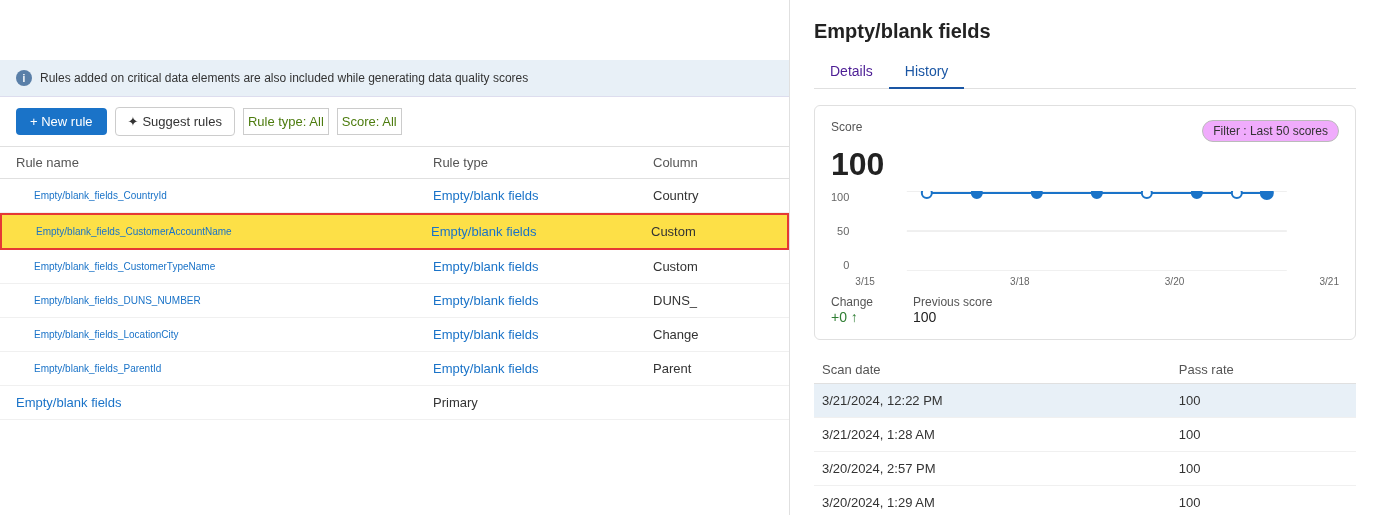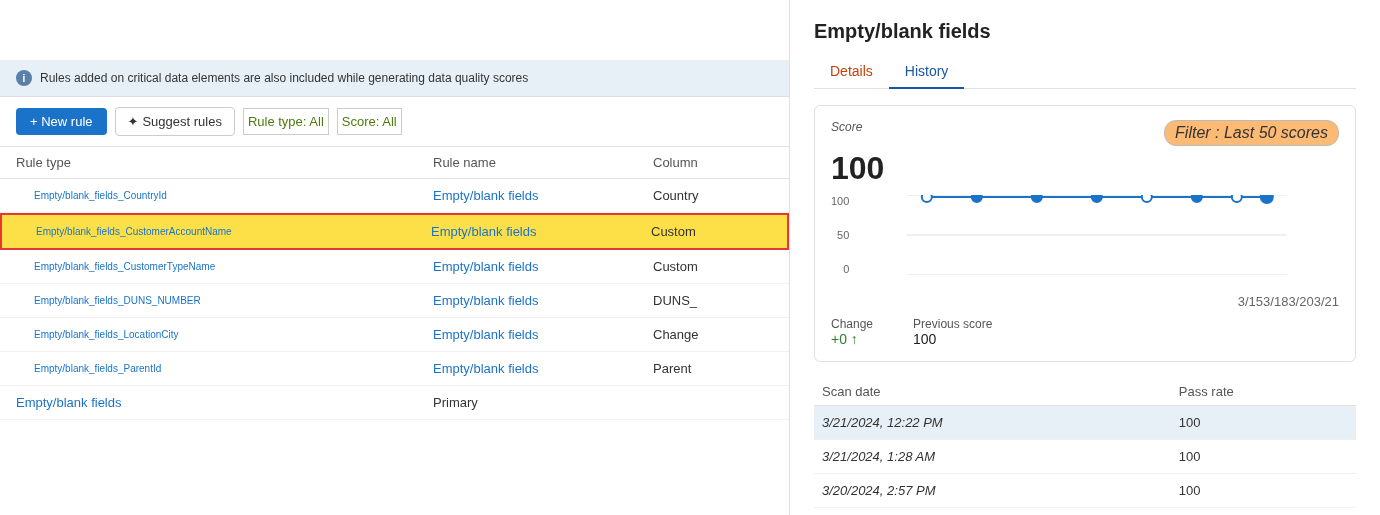--- a/index.html
+++ b/index.html
@@ -144,53 +144,51 @@
       display: flex;
       gap: 0;
       border-bottom: 1px solid #e0e0e0;
       margin-bottom: 16px;
     }
 
     .tab {
       padding: 8px 16px;
       font-size: 14px;
       cursor: pointer;
-      color: #c2410c;
+      color: #4c1d95;
       border-bottom: 2px solid transparent;
       margin-bottom: -1px;
     }
 
     .tab.active {
       color: #1a56a4;
       border-bottom: 2px solid #1a56a4;
       font-weight: 500;
     }
 
     .score-filter-row {
       display: flex;
       justify-content: space-between;
       align-items: flex-start;
       margin-bottom: 4px;
     }
 
     .score-label {
       font-size: 12px;
       color: #555;
-      font-style: italic;
     }
 
     .filter-btn {
       border: 1px solid #bbb;
       border-radius: 12px;
       padding: 3px 10px;
-      font-size: 16px;
-      color: #333;
-      background: #fdba74;
-      cursor: pointer;
-      font-style: italic;
+      font-size: 12px;
+      color: #333;
+      background: #f0abfc;
+      cursor: pointer;
     }
 
     .score-value {
       font-size: 32px;
       font-weight: 700;
       color: #222;
     }
 
     .change-label, .prev-label {
       font-size: 12px;
@@ -236,21 +234,20 @@
       color: #333;
       border-bottom: 1px solid #f0f0f0;
     }
 
     .history-table tr:first-child td {
       background: #e8f0f7;
     }
 
     .scan-date-cell {
       color: #1a73c8;
-      font-style: italic;
     }
   </style>
 </head>
 <body>
 
 <div class="left-panel">
   <div class="info-bar">
     <div class="info-icon">i</div>
     <span>Rules added on critical data elements are also included while generating data quality scores</span>
   </div>
@@ -259,22 +256,22 @@
     <button class="btn-new-rule">+ New rule</button>
     <button class="btn-suggest">
       <span>✦</span>
       <span>Suggest rules</span>
     </button>
     <span class="filter-tag">Rule type: All</span>
     <span class="filter-tag">Score: All</span>
   </div>
 
   <div class="table-header">
+    <span>Rule name</span>
     <span>Rule type</span>
-    <span>Rule name</span>
     <span>Column</span>
   </div>
 
   <div class="table-body" id="table-body">
   <div class="table-row">
     <a href="#" class="rule-name-link">Empty/blank_fields_CountryId</a>
     <span class="rule-type-text">Empty/blank fields</span>
     <span class="col-text">Country</span>
   </div>
       <div class="table-row selected">
@@ -341,21 +338,21 @@
 
           <circle cx="20" cy="2" r="5" fill="white" stroke="#1a73c8" stroke-width="2"></circle>
           <circle cx="70" cy="2" r="5" fill="#1a73c8" stroke="#1a73c8" stroke-width="2"></circle>
           <circle cx="130" cy="2" r="5" fill="#1a73c8" stroke="#1a73c8" stroke-width="2"></circle>
           <circle cx="190" cy="2" r="5" fill="#1a73c8" stroke="#1a73c8" stroke-width="2"></circle>
           <circle cx="240" cy="2" r="5" fill="white" stroke="#1a73c8" stroke-width="2"></circle>
           <circle cx="290" cy="2" r="5" fill="#1a73c8" stroke="#1a73c8" stroke-width="2"></circle>
           <circle cx="330" cy="2" r="5" fill="white" stroke="#1a73c8" stroke-width="2"></circle>
           <circle cx="360" cy="2" r="6" fill="#1a73c8" stroke="#1a73c8" stroke-width="2"></circle>
         </svg>
-        <div style="display:flex;justify-content:flex-end;font-size:13px;color:#666;margin-top:16px;">
+        <div style="display:flex;justify-content:space-between;font-size:10px;color:#666;margin-top:2px;">
           <span>3/15</span>
           <span>3/18</span>
           <span>3/20</span>
           <span>3/21</span>
         </div>
       </div>
     </div>
 
     <div style="margin-top:8px;display:flex;gap:40px;">
       <div>

